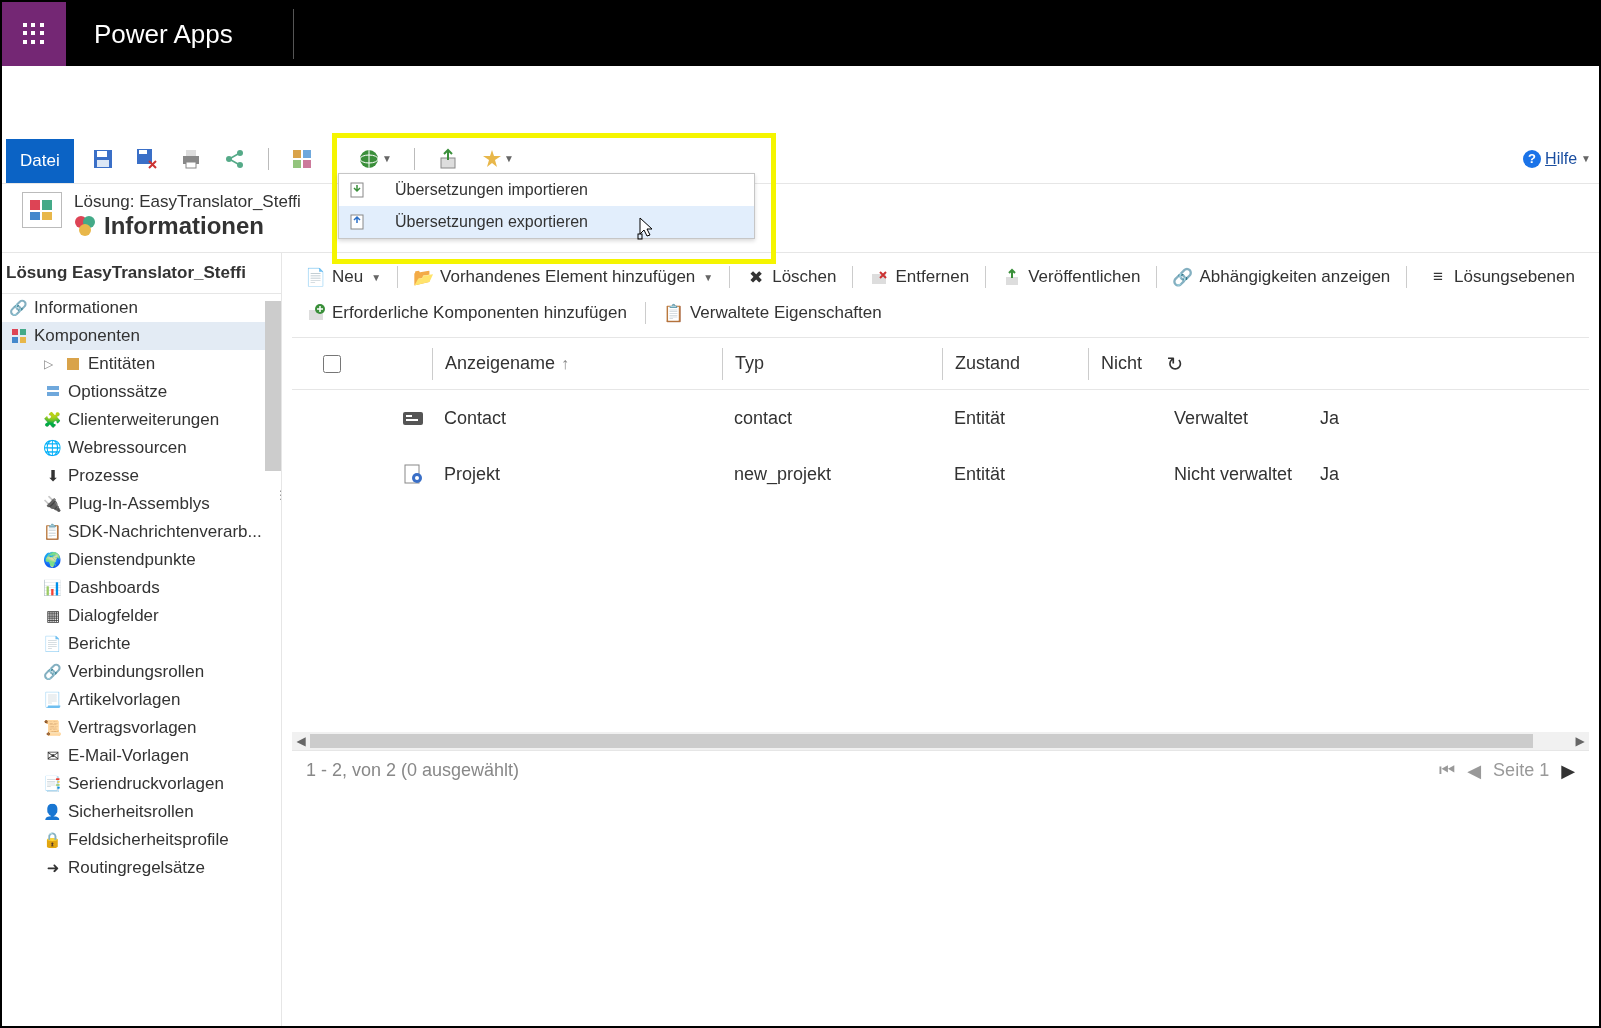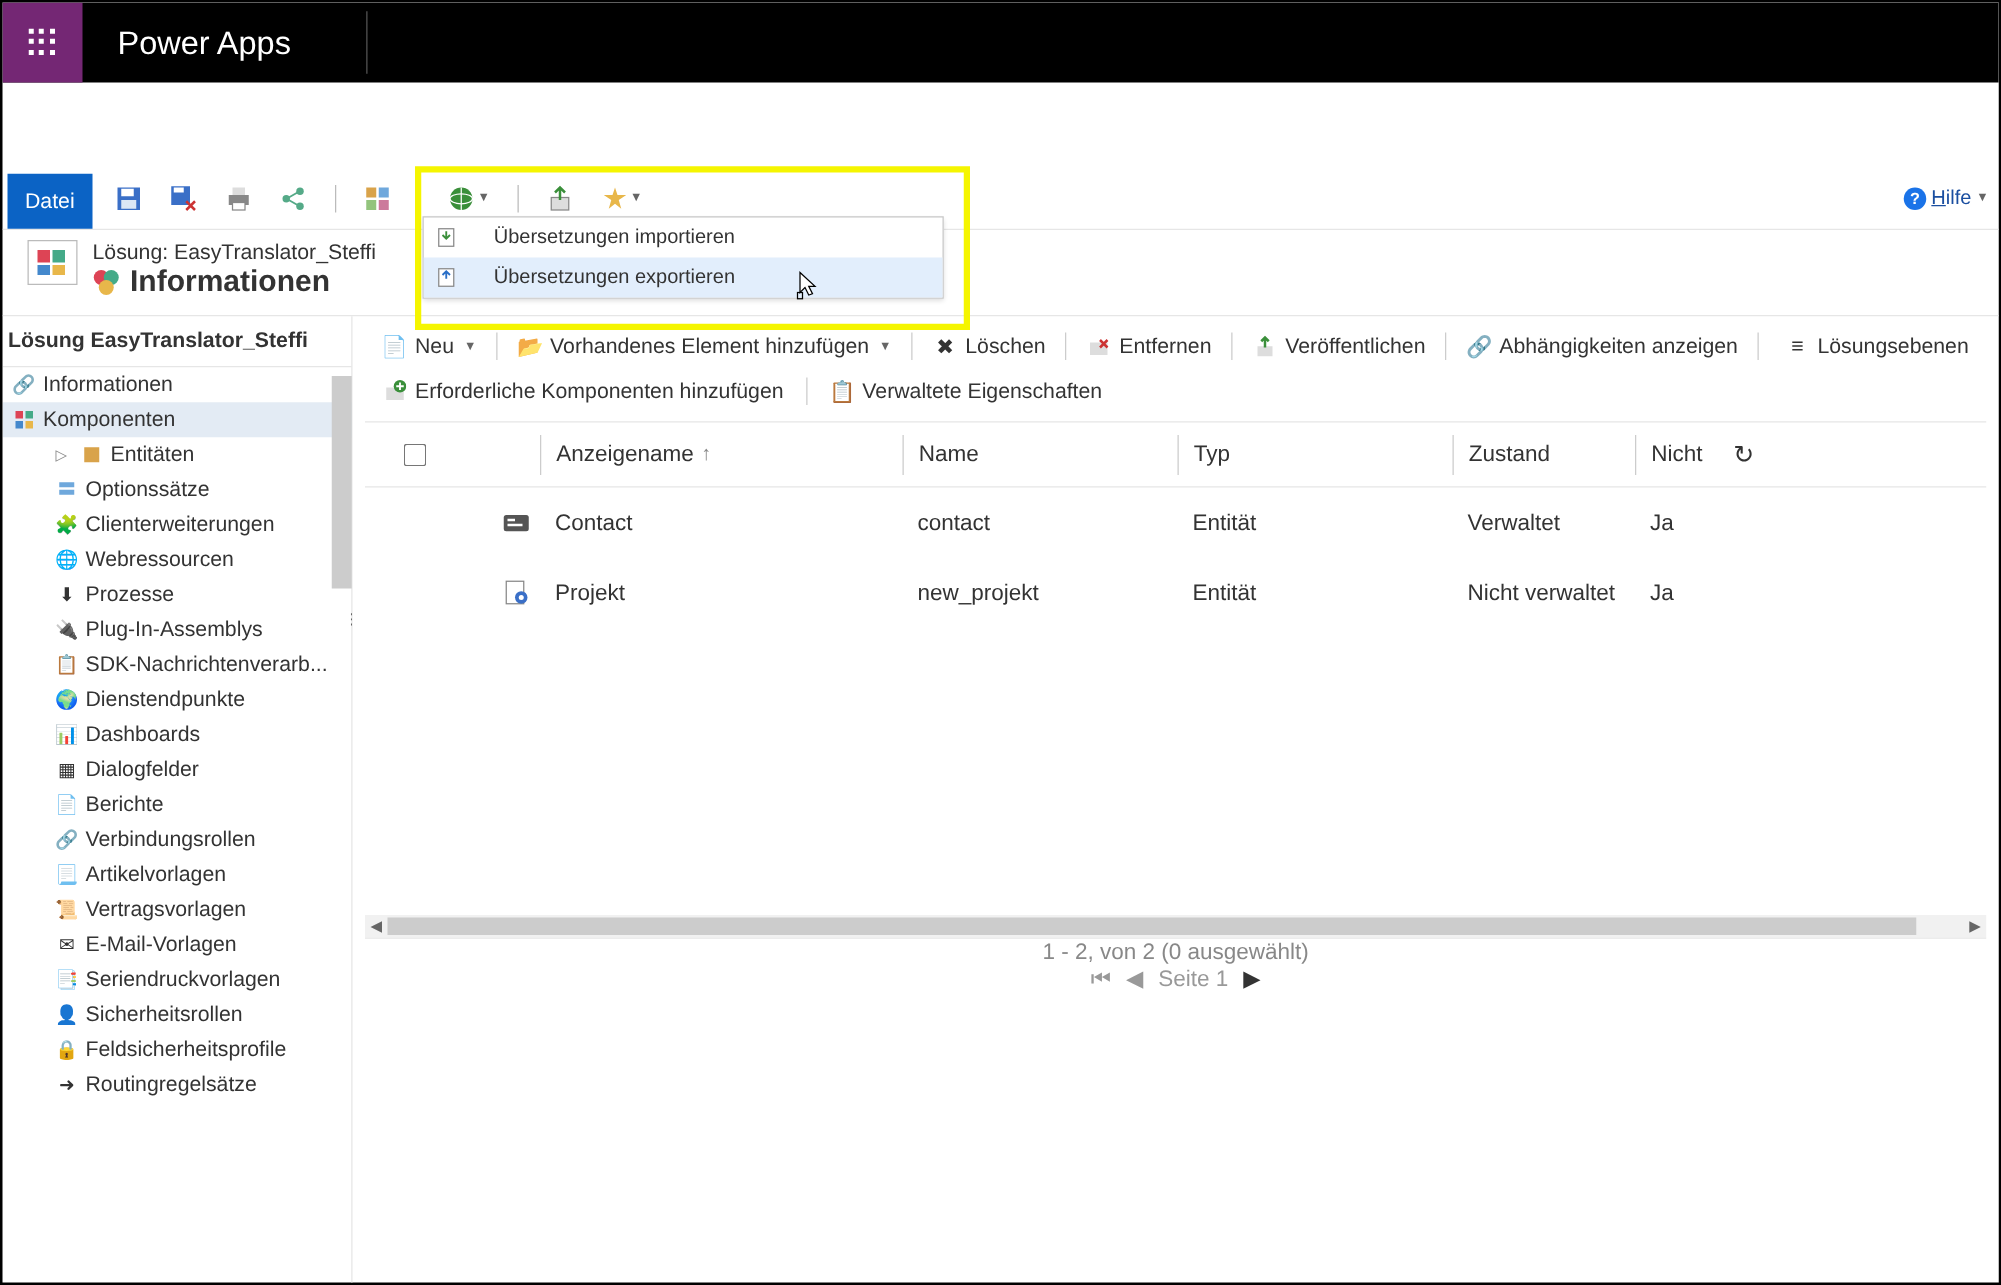--- a/index.html
+++ b/index.html
@@ -84,21 +84,21 @@
   .grow-cell.name2 { width: 220px;}
   .grow-cell.typ { width: 220px;}
   .grow-cell.zust { width: 146px;}
   .grow-cell.anpa { width: 70px;}
   
   .hscroll { height: 18px; background:#f1f1f1; display:flex; align-items:center; margin-top: 230px;}
   .hscroll .arrow { width:18px; text-align:center; color:#666; font-size:12px; cursor:pointer;}
   .hscroll .track { flex:1; position:relative; height:18px;}
   .hscroll .thumb { position:absolute; left:0; top:2px; height:14px; width:97%; background:#ccc;}
   
-  .footer { display:flex; align-items:center; height: 40px; padding: 0 14px; font-size:18px; color:#888; border-top:1px solid #e6e6e6;flex-direction:column;}
+  .footer { display:flex; align-items:center; height: 40px; padding: 0 14px; font-size:18px; color:#888; border-top:1px solid #e6e6e6;}
   .footer .spacer { flex:1;}
   .footer .pg-ctrl { display:flex; align-items:center; gap:12px; color:#999;}
   
   input[type="checkbox"]{ width:18px; height:18px;}
   
   svg { display:block; }
 </style>
 </head>
 <body>
 
@@ -424,23 +424,20 @@
     <div class="grid">
       <div class="grid-head">
         <div class="gcol-check">
             <input type="checkbox" style="">
           </div>
         <div class="gcol-ico"></div>
         <div class="gcol name1">
             <span>Anzeigename</span>
             <span class="sort-arrow">↑</span>
           </div>
-        <div class="gcol name2">
-            <span>Name</span>
-          </div>
         <div class="gcol typ">
             <span>Typ</span>
           </div>
         <div class="gcol zust">
             <span>Zustand</span>
           </div>
         <div class="gcol anpa">
             <span>Nicht</span>
           </div>
         <div class="refresh-col">↻</div>

